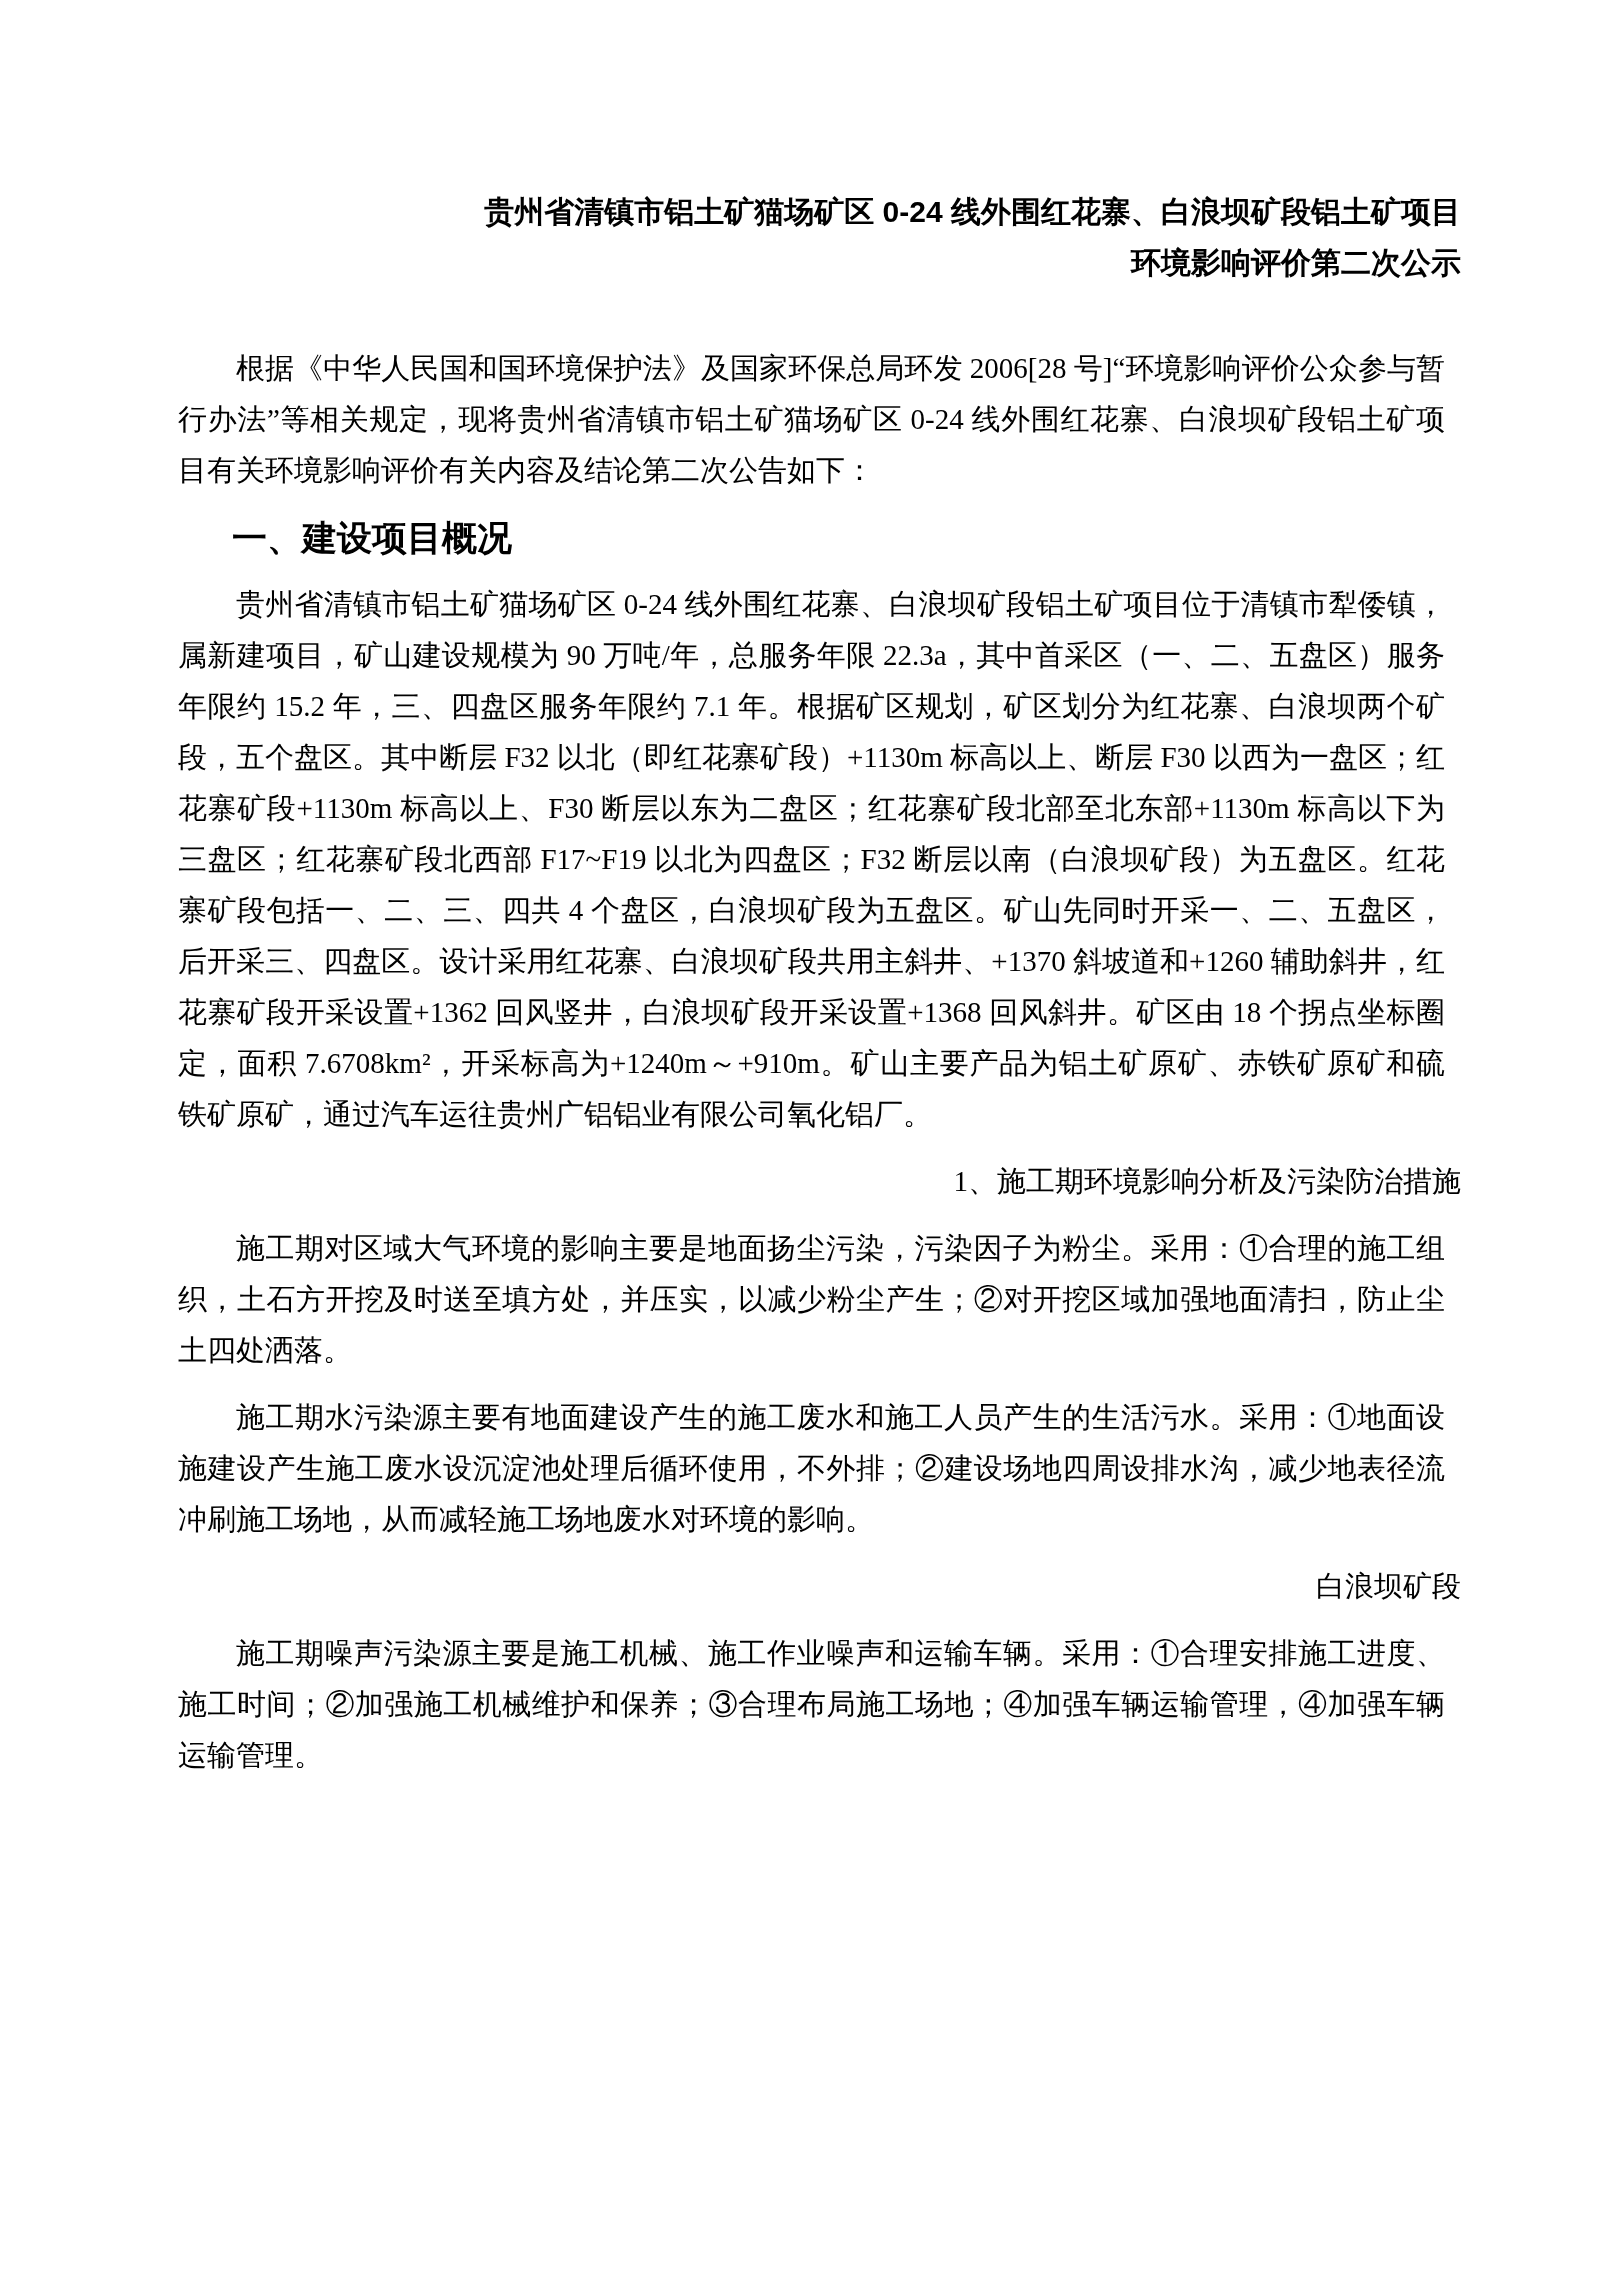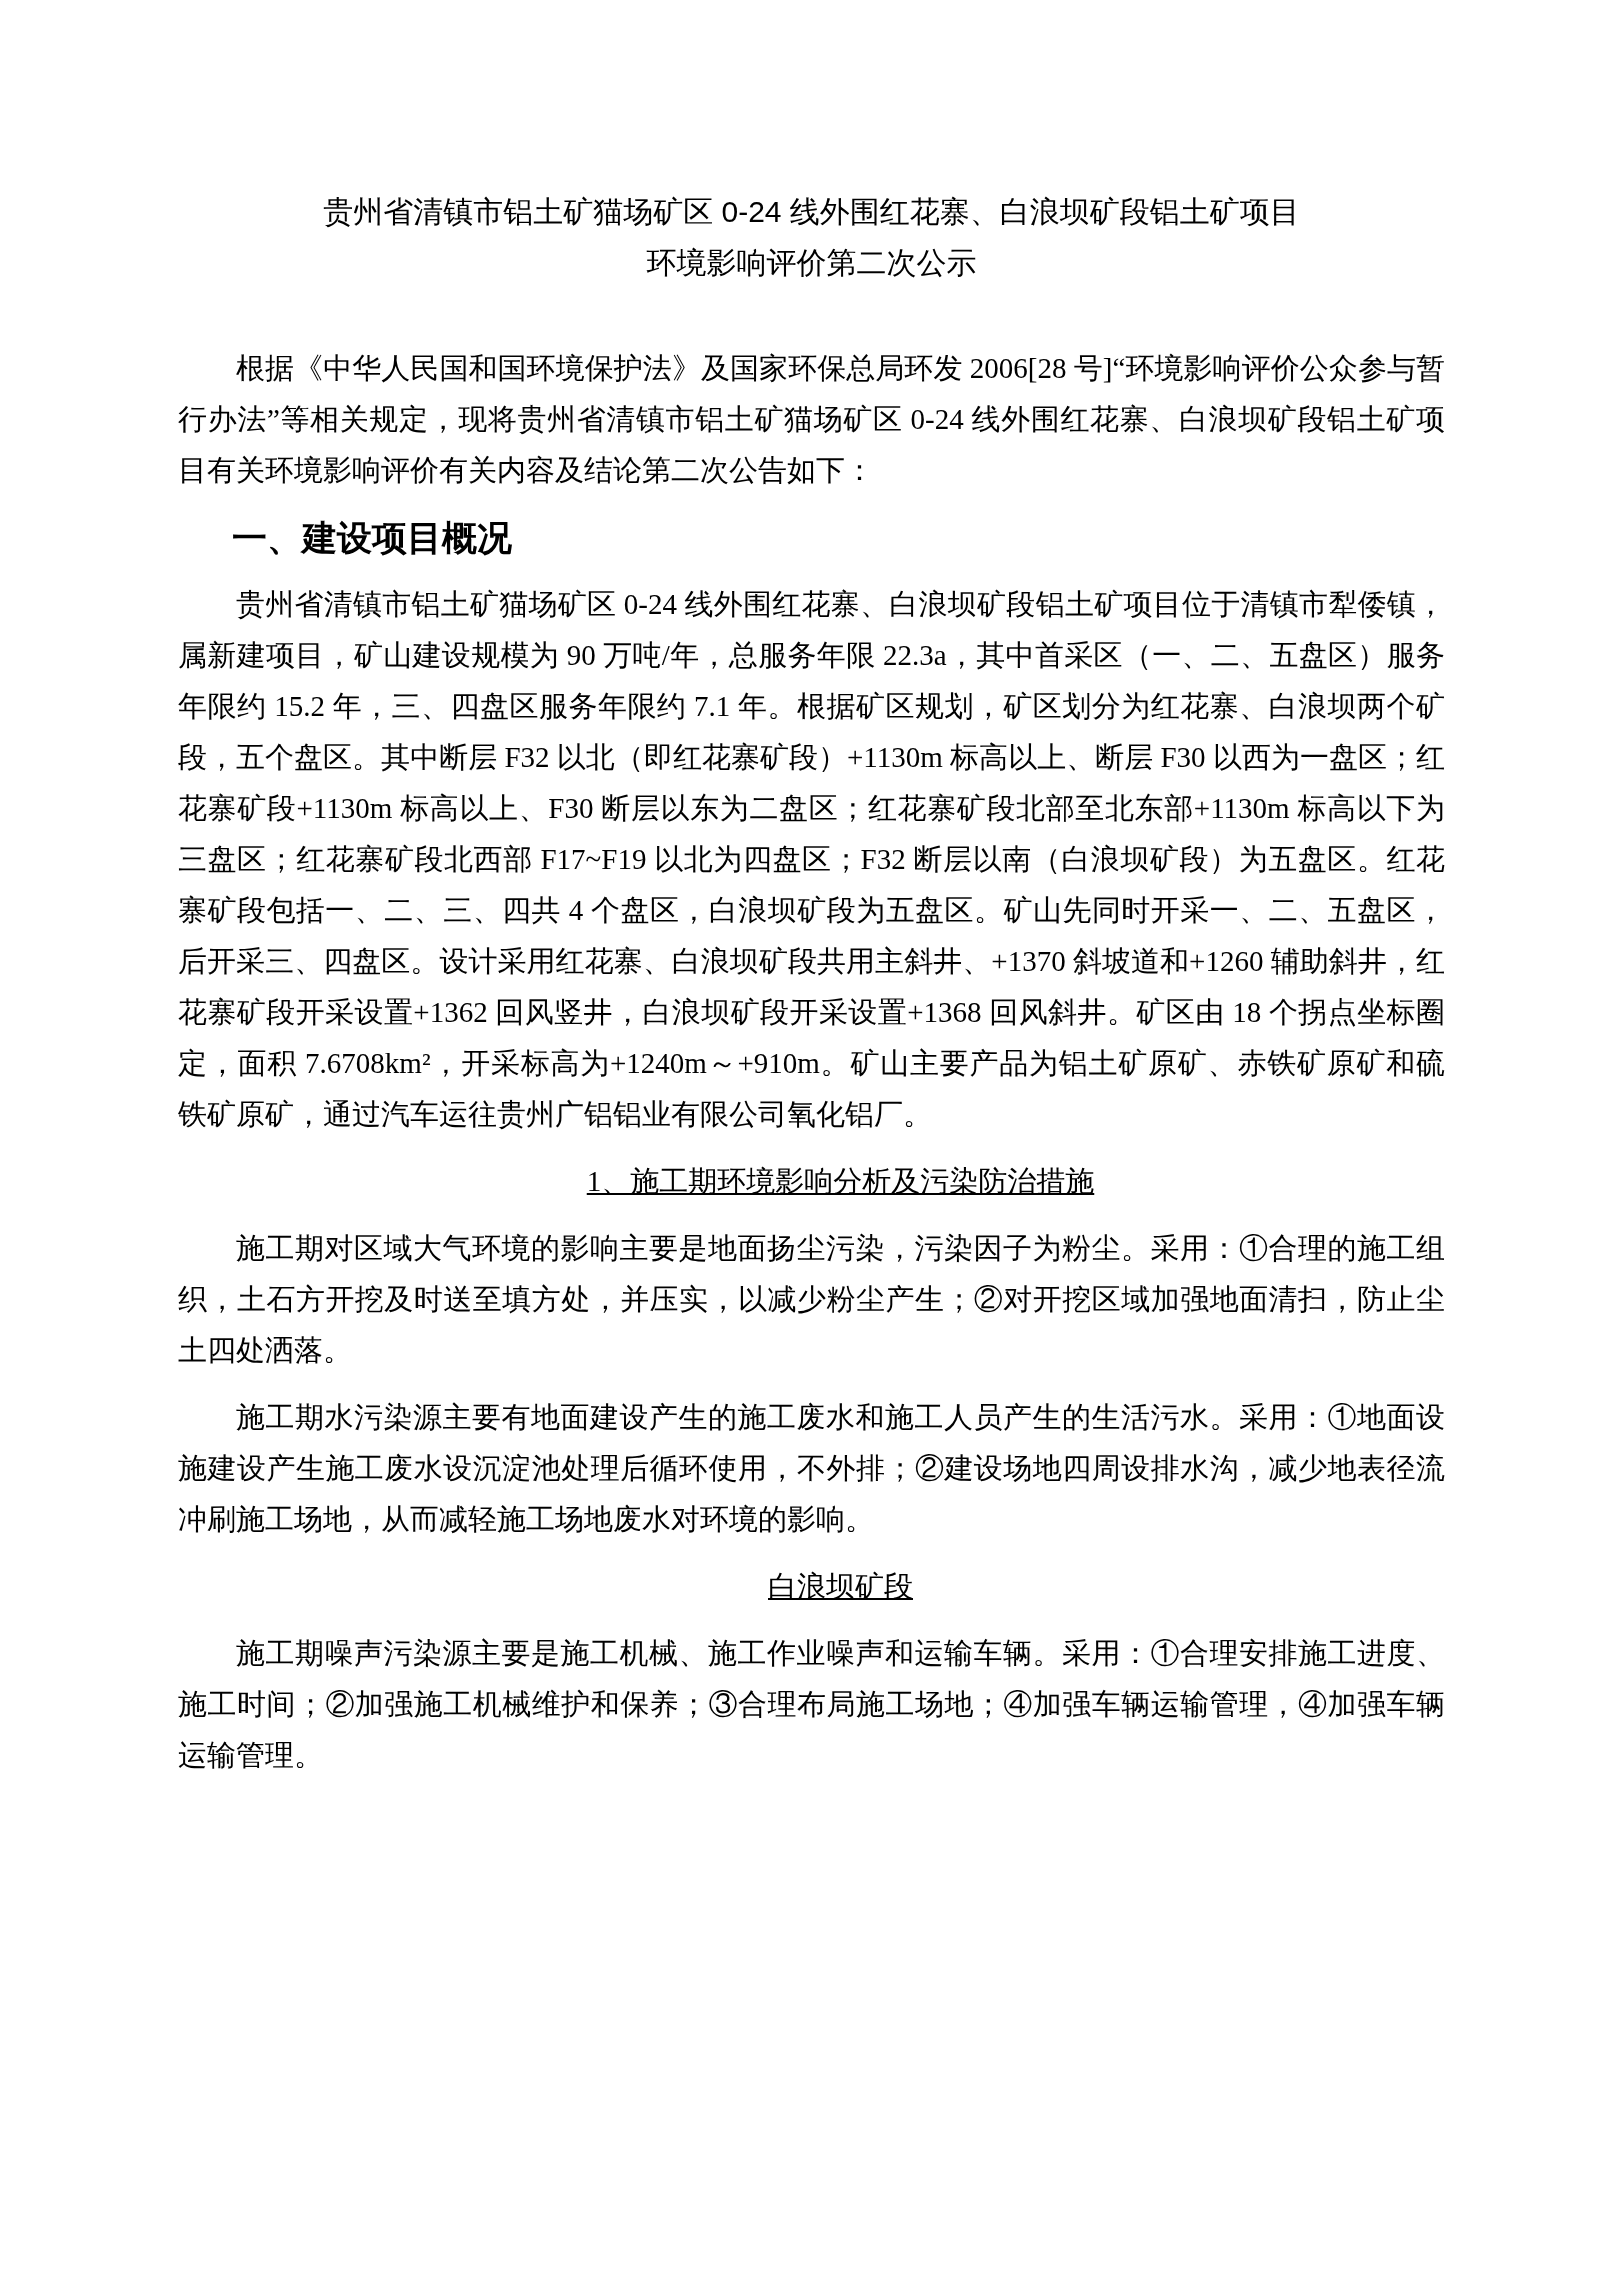--- a/index.html
+++ b/index.html
@@ -16,23 +16,23 @@
     box-sizing: border-box;
     padding: 186px 160px 0 162px;
     overflow: hidden;
     color: #000000;
     font-family: "Liberation Serif", "DejaVu Serif", serif;
     font-size: 29px;
     line-height: 51px;
   }
   .doc-title {
     margin: 0 0 55px 0;
-    text-align: center;
+    text-align: right;
     font-family: "Liberation Sans", "DejaVu Sans", sans-serif;
-    font-weight: 400;
+    font-weight: 700;
     font-size: 30px;
     line-height: 51px;
   }
   .doc-title .title-line {
     display: block;
   }
   .para {
     margin: 16px;
     text-align: justify;
     text-indent: 2em;
@@ -44,22 +44,21 @@
     font-family: "Liberation Sans", "DejaVu Sans", sans-serif;
     font-weight: 700;
     font-size: 35px;
     line-height: 51px;
     text-align: left;
   }
   .sub-heading, .item-label {
     margin: 0;
     text-indent: 2em;
     font-weight: 400;
-    text-align: center;
-    text-decoration: underline;
+    text-align: right;
   }
 </style>
 </head>
 <body>
 
 <div class="page">
 
   <h1 class="doc-title">
     <span class="title-line">贵州省清镇市铝土矿猫场矿区 0-24 线外围红花寨、白浪坝矿段铝土矿项目</span>
     <span class="title-line">环境影响评价第二次公示</span>

